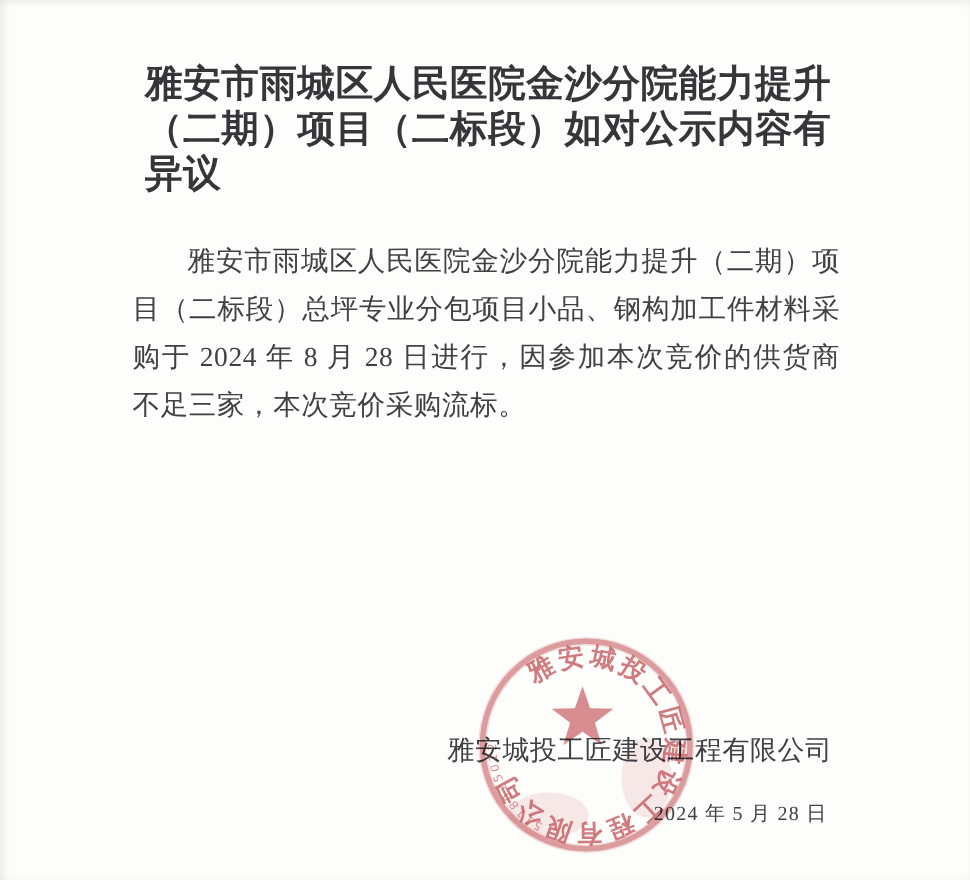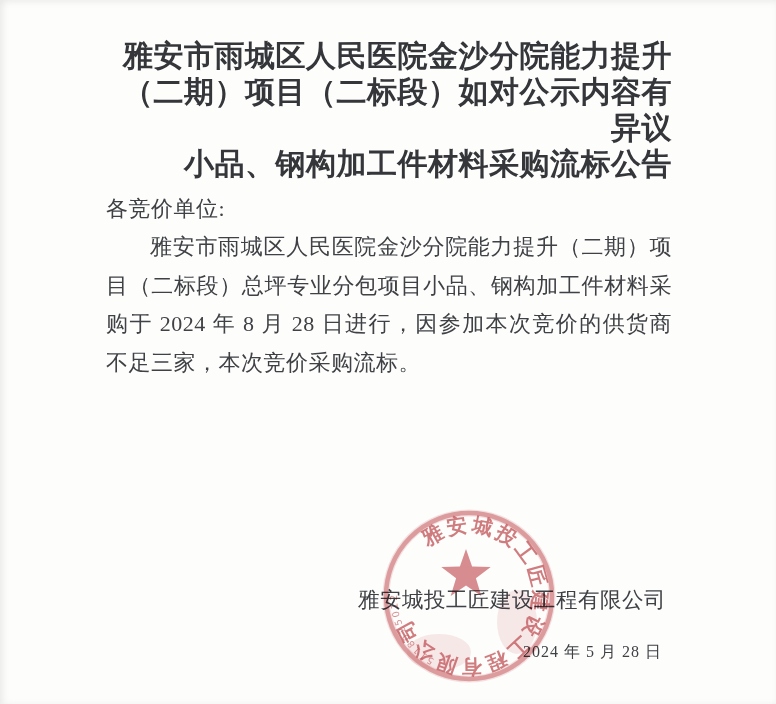--- a/index.html
+++ b/index.html
@@ -13,22 +13,22 @@
     overflow: hidden;
     font-family: "Liberation Serif", "DejaVu Serif", serif;
     box-shadow: inset 4px 0 6px rgba(0,0,0,0.055), inset 0 4px 6px rgba(0,0,0,0.03);
   }
 
   .doc-title {
     position: absolute;
     top: 38px;
     left: 104px;
     width: 568px;
-    margin: 0;
-    text-align: right;
+    margin: 12px;
+    text-align: left;
     font-size: 30px;
     line-height: 36px;
     font-weight: bold;
     color: #34363a;
     letter-spacing: 0.5px;
   }
   .title-line { display: block; }
 
   .doc-body {
     position: absolute;
@@ -91,25 +91,23 @@
   .seal-smudge { fill: #e4a0a3; }
 </style>
 </head>
 <body>
 
 <div class="page">
 
   <h1 class="doc-title">
     <span class="title-line">雅安市雨城区人民医院金沙分院能力提升</span>
     <span class="title-line">（二期）项目（二标段）如对公示内容有异议</span>
-    <span class="title-line">小品、钢构加工件材料采购流标公告</span>
   </h1>
 
   <div class="doc-body">
-    <p class="salutation">各竞价单位:</p>
     <p class="para">雅安市雨城区人民医院金沙分院能力提升（二期）项目（二标段）总坪专业分包项目小品、钢构加工件材料采购于 2024 年 8 月 28 日进行，因参加本次竞价的供货商不足三家，本次竞价采购流标。</p>
   </div>
 
   <div class="signature">
     <div class="sig-company">雅安城投工匠建设工程有限公司</div>
     <div class="sig-date">2024 年 5 月 28 日</div>
   </div>
 
   <svg class="seal" width="184" height="184" viewBox="0 0 184 184" aria-hidden="true">
     <ellipse class="seal-smudge" cx="62" cy="148" rx="32" ry="18" fill-opacity="0.22"></ellipse>

